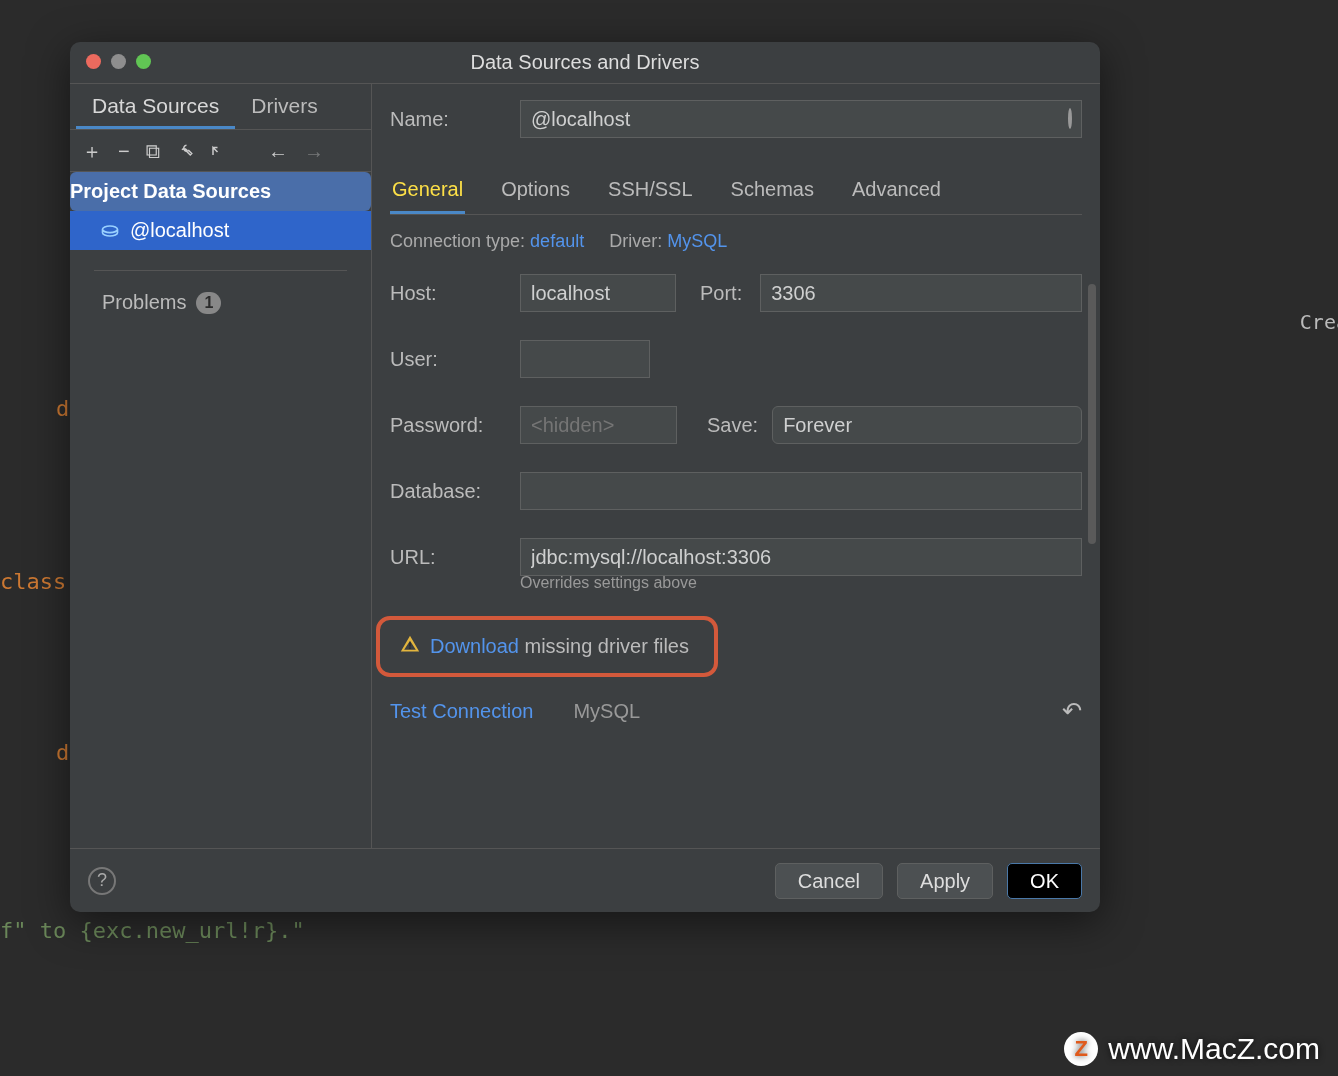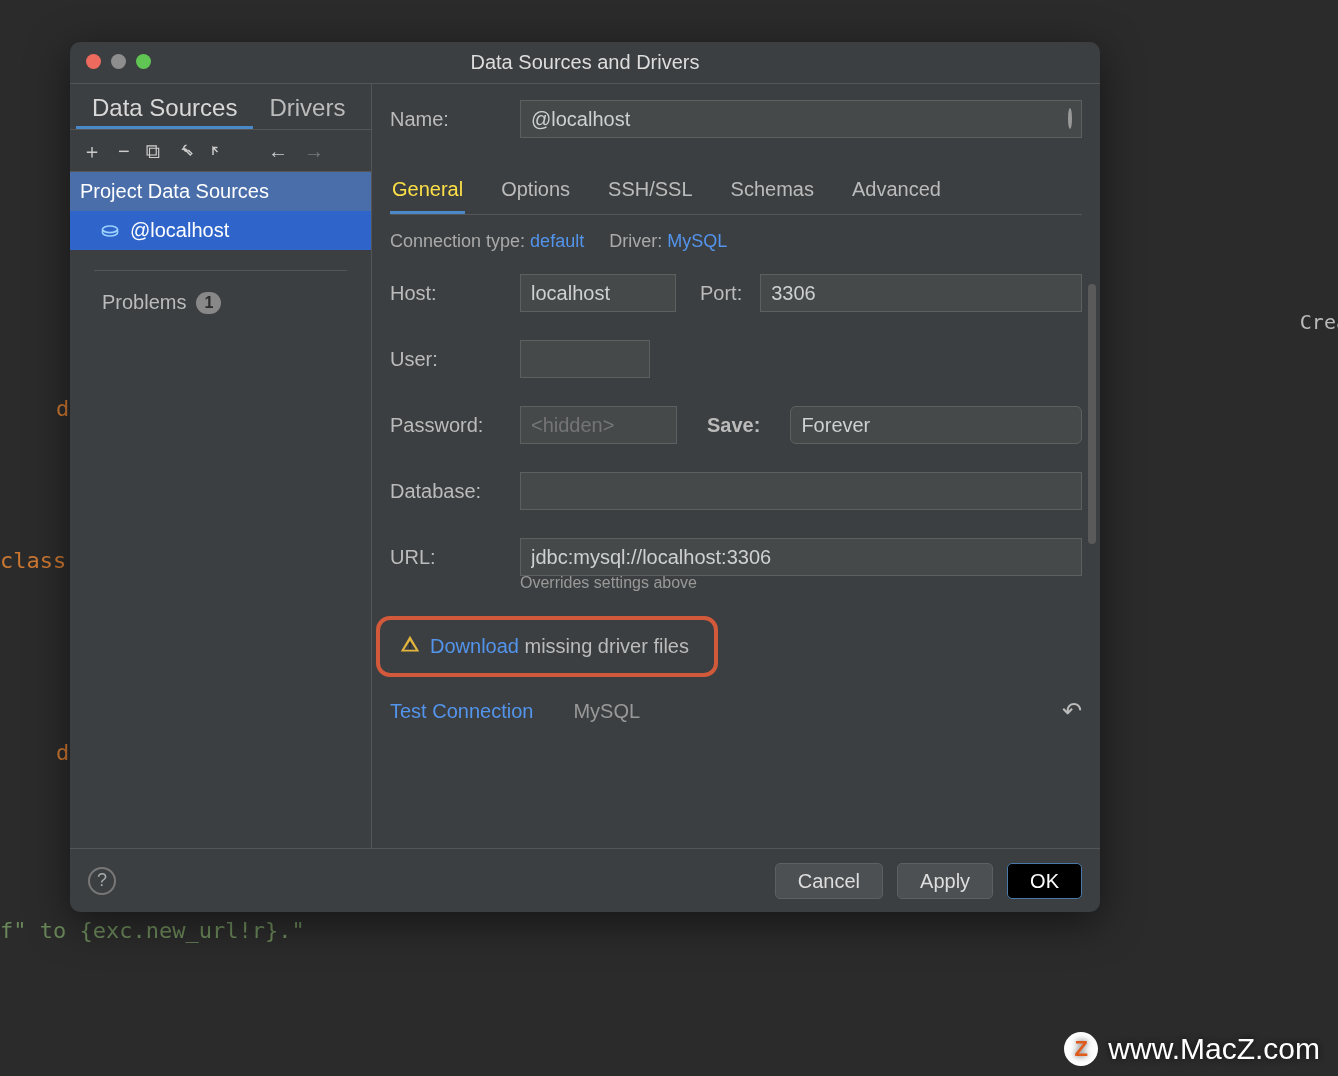--- a/index.html
+++ b/index.html
@@ -61,43 +61,44 @@
     display: flex; flex-direction: column;
   }
   .tabs-left {
     display: flex;
     border-bottom: 1px solid #555;
     height: 46px;
     padding-left: 6px;
   }
   .tabs-left div {
     padding: 10px 16px 8px;
-    font-size: 24px;
+    font-size: 21px;
     color: #bbb;
     cursor: pointer;
   }
   .tabs-left div.active {
     border-bottom: 3px solid #4a88c7;
     color: #d8d8d8;
   }
   .toolbar-left {
     height: 42px;
     border-bottom: 1px solid #555;
     display: flex; gap: 16px; align-items: center;
     padding: 0 12px;
     color: #ccc;
   }
   .toolbar-left span { cursor: pointer; font-size: 20px; line-height: 1; }
   .toolbar-left span.disabled { opacity: 0.4; cursor: default; }
   .section-header {
     background: #4a6ea9;
     color: #fff;
     font-size: 20px;
-    font-weight: 400;
-    padding: 8px 10px;
+    font-weight: 700;
+    padding: 8px 0;
+    border-radius: 6px;
   }
   .tree-item {
     background: #2f65ca;
     color: #fff;
     font-size: 20px;
     padding: 8px 10px 8px 30px;
     display: flex; align-items: center; gap: 10px;
     cursor: pointer;
   }
   .tree-item svg { flex-shrink: 0; }
@@ -260,21 +261,21 @@
     font-weight: 800; font-size: 22px;
   }
 </style>
 </head>
 <body>
 
 <div class="editor-bg">
   <div class="line">" were transmitted. To fix this error you should provide"</div>
   <div class="create">Crea</div>
   <div style="position:absolute; left:56px; top:396px;" class="kw">d</div>
-  <div style="position:absolute; left:0; top:548px;" class="kw">class</div>
+  <div style="position:absolute; left:0; top:569px;" class="kw">class</div>
   <div style="position:absolute; left:56px; top:740px;" class="kw">d</div>
   <div style="position:absolute; left:0px; top:918px; color:#6a8759;">f" to {exc.new_url!r}."</div>
   
 </div>
 
 <div class="dialog">
   <div class="titlebar">
     <div class="traffic">
       <span style="background:#ec6a5e;"></span>
       <span style="background:#8e8e8e;"></span>
@@ -357,21 +358,21 @@
       </div>
 
       <div class="mini-row">
         <label>User:</label>
         <input class="input" style="width: 130px;" value="">
       </div>
 
       <div class="mini-row">
         <label>Password:</label>
         <input class="input" style="width: 157px;" type="password" placeholder="&lt;hidden&gt;">
-        <label style="width:auto; margin-left:30px; margin-right:30px;font-weight:bold;">Save:</label>
+        <label style="width:auto; margin-left:30px; margin-right:14px;">Save:</label>
         <input class="input flex" style="flex: 1 1 0%; border-radius: 6px;" value="Forever">
       </div>
 
       <div class="mini-row">
         <label>Database:</label>
         <input class="input flex" style="flex: 1 1 0%;" value="">
       </div>
 
       <div class="mini-row" style="margin-bottom:4px;">
         <label>URL:</label>

